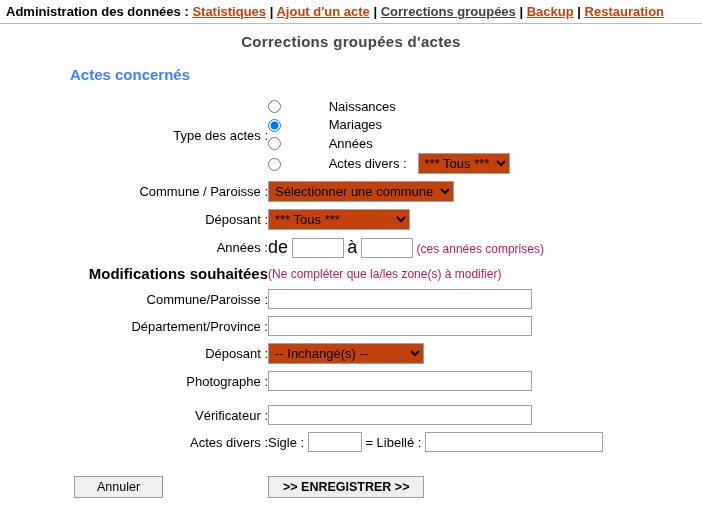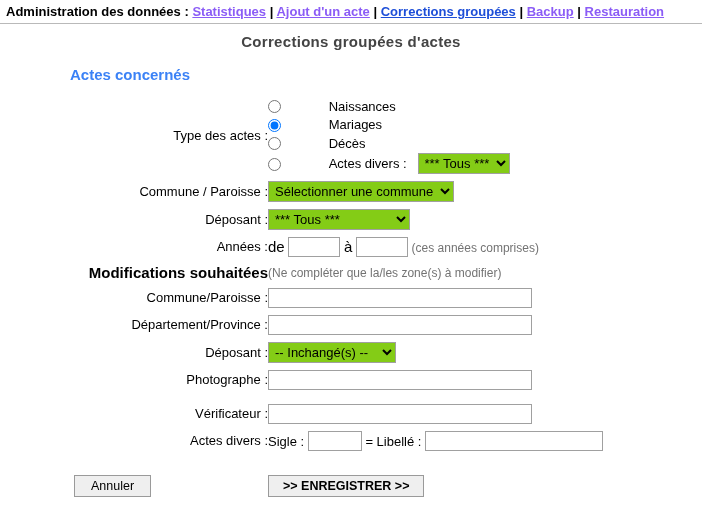--- a/index.html
+++ b/index.html
@@ -22,26 +22,26 @@
     font-size: 13px;
     font-weight: bold;
     color: #000;
     white-space: nowrap;
   }
   .topnav .nav-title {
     color: #000;
     font-weight: bold;
   }
   .topnav a {
-    color: #8b5cf6;
+    color: #c2410c;
     text-decoration: underline;
     font-weight: bold;
   }
   .topnav a.current {
-    color: #1d4ed8;
+    color: #404040;
   }
   .topnav .sep {
     color: #000;
     font-weight: bold;
   }
   .rule {
     border: none;
     border-top: 1px solid #b9b9b9;
     margin: 4px 0 0 0;
     height: 0;
@@ -101,21 +101,21 @@
     border: 1px solid #a0a0a0;
     background: #ffffff;
     height: 16px;
     padding: 1px 2px;
     box-sizing: content-box;
   }
   select {
     font-family: "Liberation Sans", sans-serif;
     font-size: 13px;
     border: 1px solid #a0a0a0;
-    background: #84cc16;
+    background: #c2410c;
     height: 21px;
     padding: 1px 2px;
   }
   input[type="radio"] {
     margin: 0 4px 0 0;
     vertical-align: middle;
   }
   .radio-line {
     line-height: 18px;
     white-space: nowrap;
@@ -125,38 +125,38 @@
     padding-left: 40px;
   }
 
   .w-input-wide { width: 258px; }
   .w-input-year { width: 46px; }
   .w-input-sigle { width: 48px; }
   .w-input-libelle { width: 172px; }
 
   .note {
     font-size: 12px;
-    color: #737373;
+    color: #be185d;
   }
   .hint-inline {
-    font-size: 15px;
+    font-size: 18px;
   }
 
   
   .buttons {
     margin-top: 24px;
     position: relative;
     height: 30px;
   }
   .btn {
     font-family: "Liberation Sans", sans-serif;
     font-size: 12.5px;
     border: 1px solid #9a9a9a;
     background: #efefef;
-    padding: 3px 16px;
+    padding: 3px 22px;
     cursor: pointer;
   }
   .btn-cancel {
     position: absolute;
     left: 74px;
     top: 0;
   }
   .btn-save {
     position: absolute;
     left: 268px;
@@ -213,21 +213,21 @@
         <div class="radio-line">
           <input type="radio" name="typeacte" style="">
           <label>Naissances</label>
         </div>
         <div class="radio-line">
           <input type="radio" name="typeacte" checked="" style="">
           <label>Mariages</label>
         </div>
         <div class="radio-line">
           <input type="radio" name="typeacte" style="">
-          <label>Décès</label>
+          <label>Années</label>
         </div>
         <div class="radio-line">
           <input type="radio" name="typeacte" style="">
           <label>Actes divers :</label>
           &nbsp;
           <select>
             <option>*** Tous ***</option>
           </select>
         </div>
       </td>
@@ -309,21 +309,21 @@
       </td>
     </tr>
 
     <tr class="rowspace">
           <td colspan="2"></td>
         </tr>
 
     <tr>
       <td class="label">Déposant :</td>
       <td class="field">
-        <select style="width:128px">
+        <select style="width:156px">
           <option>-- Inchangé(s) --</option>
         </select>
       </td>
     </tr>
 
     <tr class="rowspace">
           <td colspan="2"></td>
         </tr>
 
     <tr>

